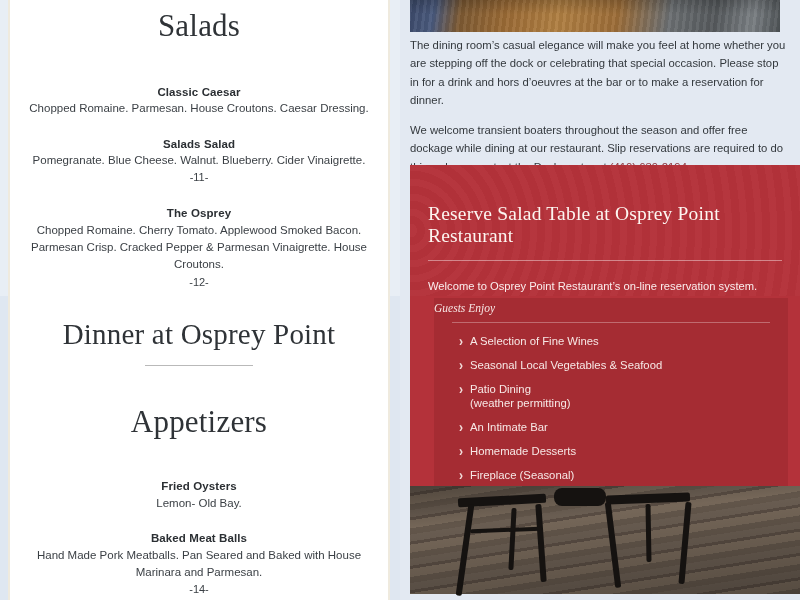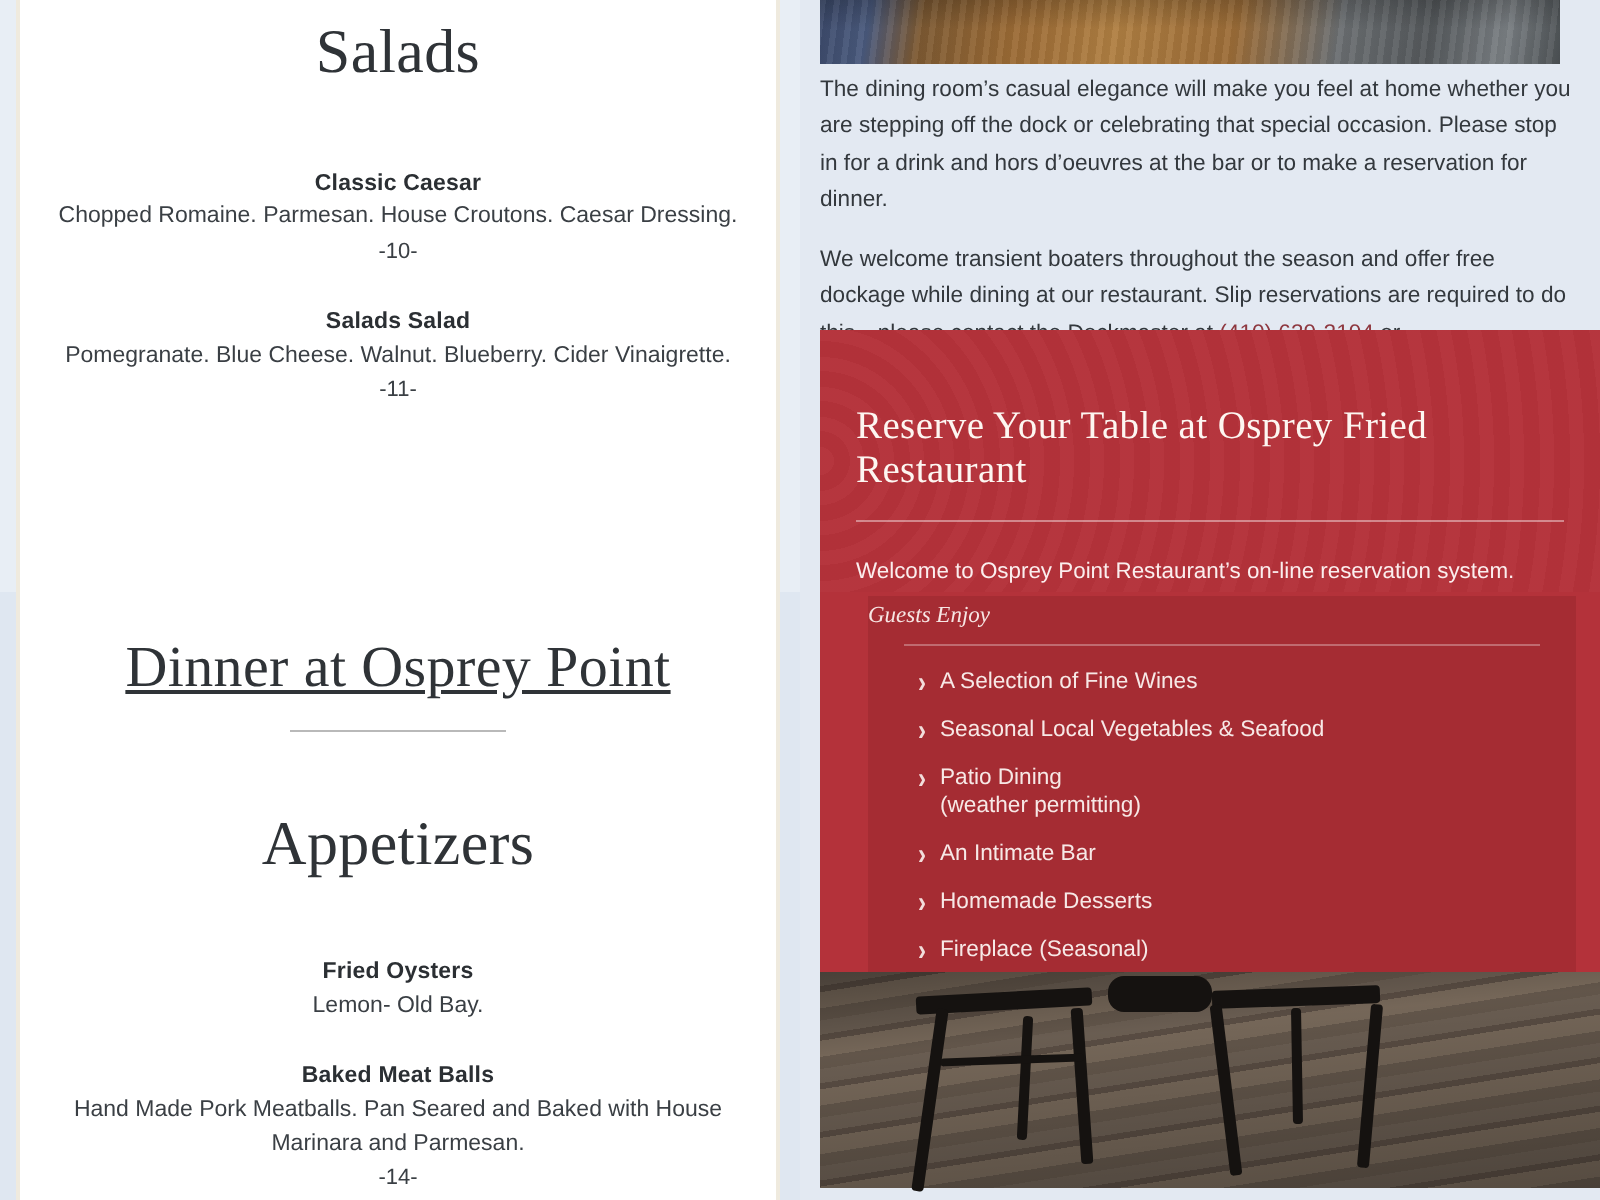--- a/index.html
+++ b/index.html
@@ -124,38 +124,42 @@
 <div class="stage">
 
   <div class="quad" id="quad-tl">
     <div class="page">
       <div class="menu-inner">
         <div class="menu-title" style="margin-top:12px;">Salads</div>
 
         <div class="item" style="margin-top:40px;">
           <div class="item-name">Classic Caesar</div>
           <div class="item-desc">Chopped Romaine. Parmesan. House Croutons. Caesar Dressing.</div>
-          <div class="item-price">-10-</div>
         </div>
 
         <div class="item">
           <div class="item-name">Salads Salad</div>
           <div class="item-desc">Pomegranate. Blue Cheese. Walnut. Blueberry. Cider Vinaigrette.</div>
           <div class="item-price">-11-</div>
         </div>
 
+        <div class="item">
+          <div class="item-name">The Osprey</div>
+          <div class="item-desc">Chopped Romaine. Cherry Tomato. Applewood Smoked Bacon. Parmesan Crisp. Cracked Pepper &amp; Parmesan Vinaigrette. House Croutons.</div>
+          <div class="item-price">-12-</div>
+        </div>
 
       </div>
     </div>
   </div>
 
   <div class="quad" id="quad-bl">
     <div class="page">
       <div class="menu-inner">
-        <div class="menu-title big" style="margin-top:22px;text-decoration:underline;">Dinner at Osprey Point</div>
+        <div class="menu-title big" style="margin-top:22px;">Dinner at Osprey Point</div>
         <div class="rule-sm"></div>
 
         <div class="menu-title" style="margin-top:38px;">Appetizers</div>
 
         <div class="item" style="margin-top:38px;">
           <div class="item-name">Fried Oysters</div>
           <div class="item-desc">Lemon- Old Bay.</div>
         </div>
 
         <div class="item">
@@ -172,21 +176,21 @@
 
     <div class="photo-bar"></div>
 
     <div class="tr-body">
       <p class="tr-p">The dining room’s casual elegance will make you feel at home whether you are stepping off the dock or celebrating that special occasion. Please stop in for a drink and hors d’oeuvres at the bar or to make a reservation for dinner.</p>
       <p class="tr-p"><span>We welcome transient boaters throughout the season and offer free dockage while dining at our restaurant. Slip reservations are required to do this—please contact the Dockmaster at </span><a href="#">(410) 639-2194</a><span> or </span><a href="#">marina@ospreypoint.com</a><span>.</span></p>
     </div>
 
     <div class="reserve">
       <div class="reserve-in">
-        <div class="reserve-h">Reserve Your Table at Osprey Fried Restaurant</div>
+        <div class="reserve-h">Reserve Salad Table at Osprey Point Restaurant</div>
         <div class="reserve-rule"></div>
         <div class="reserve-p">Welcome to Osprey Point Restaurant’s on-line reservation system.</div>
         <div class="reserve-p">Please fill out the form to reserve a table in our restaurant.</div>
 
       </div>
     </div>
   </div>
 
   <div class="quad" id="quad-br">
 

